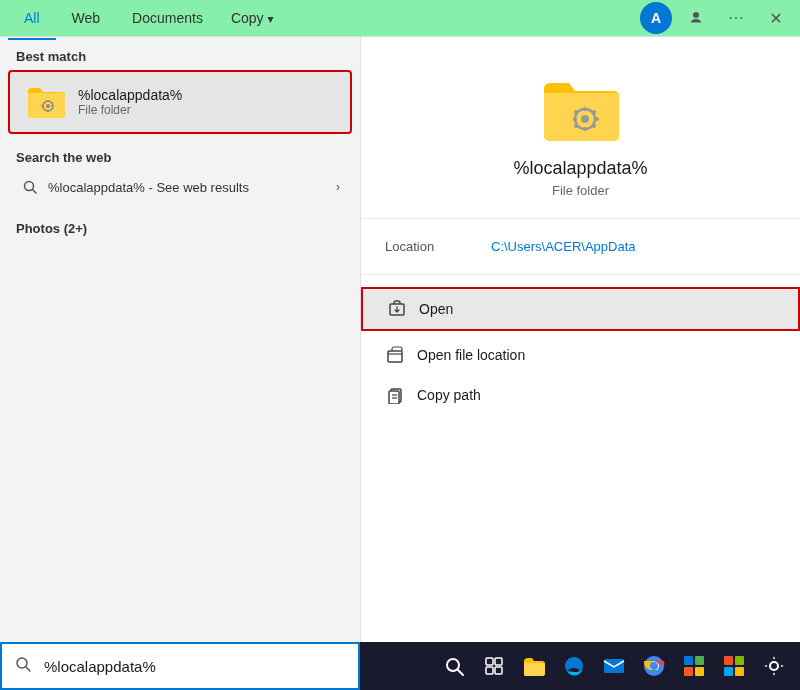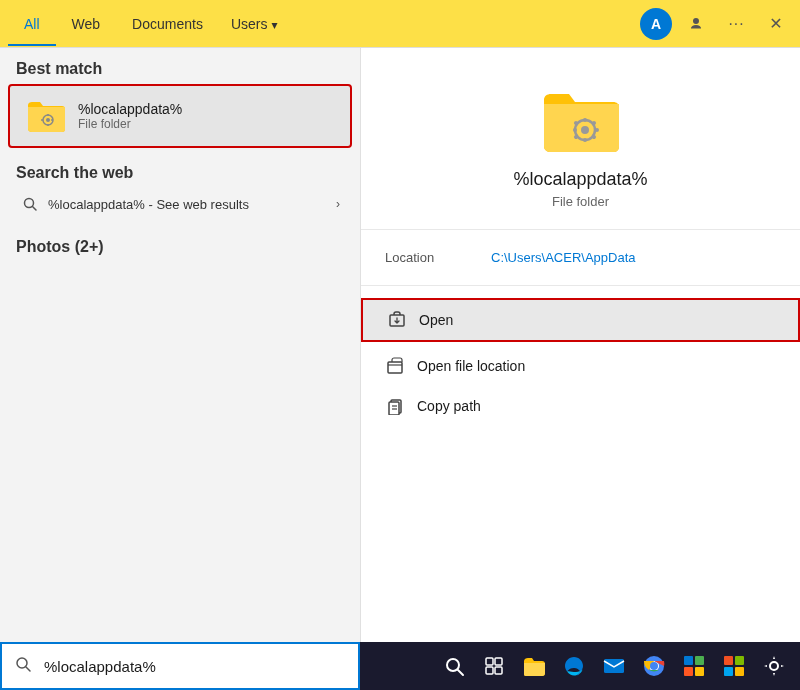--- a/index.html
+++ b/index.html
@@ -21,24 +21,24 @@
       height: 690px;
       display: flex;
       flex-direction: column;
       background: #f3f3f3;
     }
 
     
     .tab-bar {
       display: flex;
       align-items: center;
-      background: #fde047;
+      background: #86efac;
       border-bottom: 1px solid #ddd;
       padding: 0 8px;
-      height: 48px;
+      height: 37px;
       position: relative;
     }
 
     .tab-item {
       padding: 14px 16px;
       font-size: 14px;
       color: #333;
       cursor: pointer;
       position: relative;
     }
@@ -113,21 +113,21 @@
     
     .left-panel {
       width: 360px;
       background: #f3f3f3;
       display: flex;
       flex-direction: column;
       overflow-y: auto;
     }
 
     .section-label {
-      font-size: 16px;
+      font-size: 13px;
       font-weight: 600;
       color: #333;
       padding: 12px 16px 6px 16px;
       text-transform: none;
     }
 
     .best-match-item {
       display: flex;
       align-items: center;
       padding: 10px 16px;
@@ -366,21 +366,21 @@
 </head>
 <body>
 
 <div class="search-window">
 
   <div class="tab-bar">
     <div class="tab-item active">All</div>
     <div class="tab-item">Web</div>
     <div class="tab-item">Documents</div>
     <div class="tab-more">
-      <span>Users</span>
+      <span>Copy</span>
       <span class="chevron-down"></span>
     </div>
 
     <div class="tab-bar-right">
       <button class="avatar-btn">A</button>
       <button class="icon-btn">
         <svg width="16" height="16" viewBox="0 0 16 16" fill="none" xmlns="http://www.w3.org/2000/svg">
           <path d="M8 8a3 3 0 100-6 3 3 0 000 6zm0 1c-3 0-5 1.5-5 3v.5h10V12c0-1.5-2-3-5-3z" fill="#555"></path>
         </svg>
       </button>

